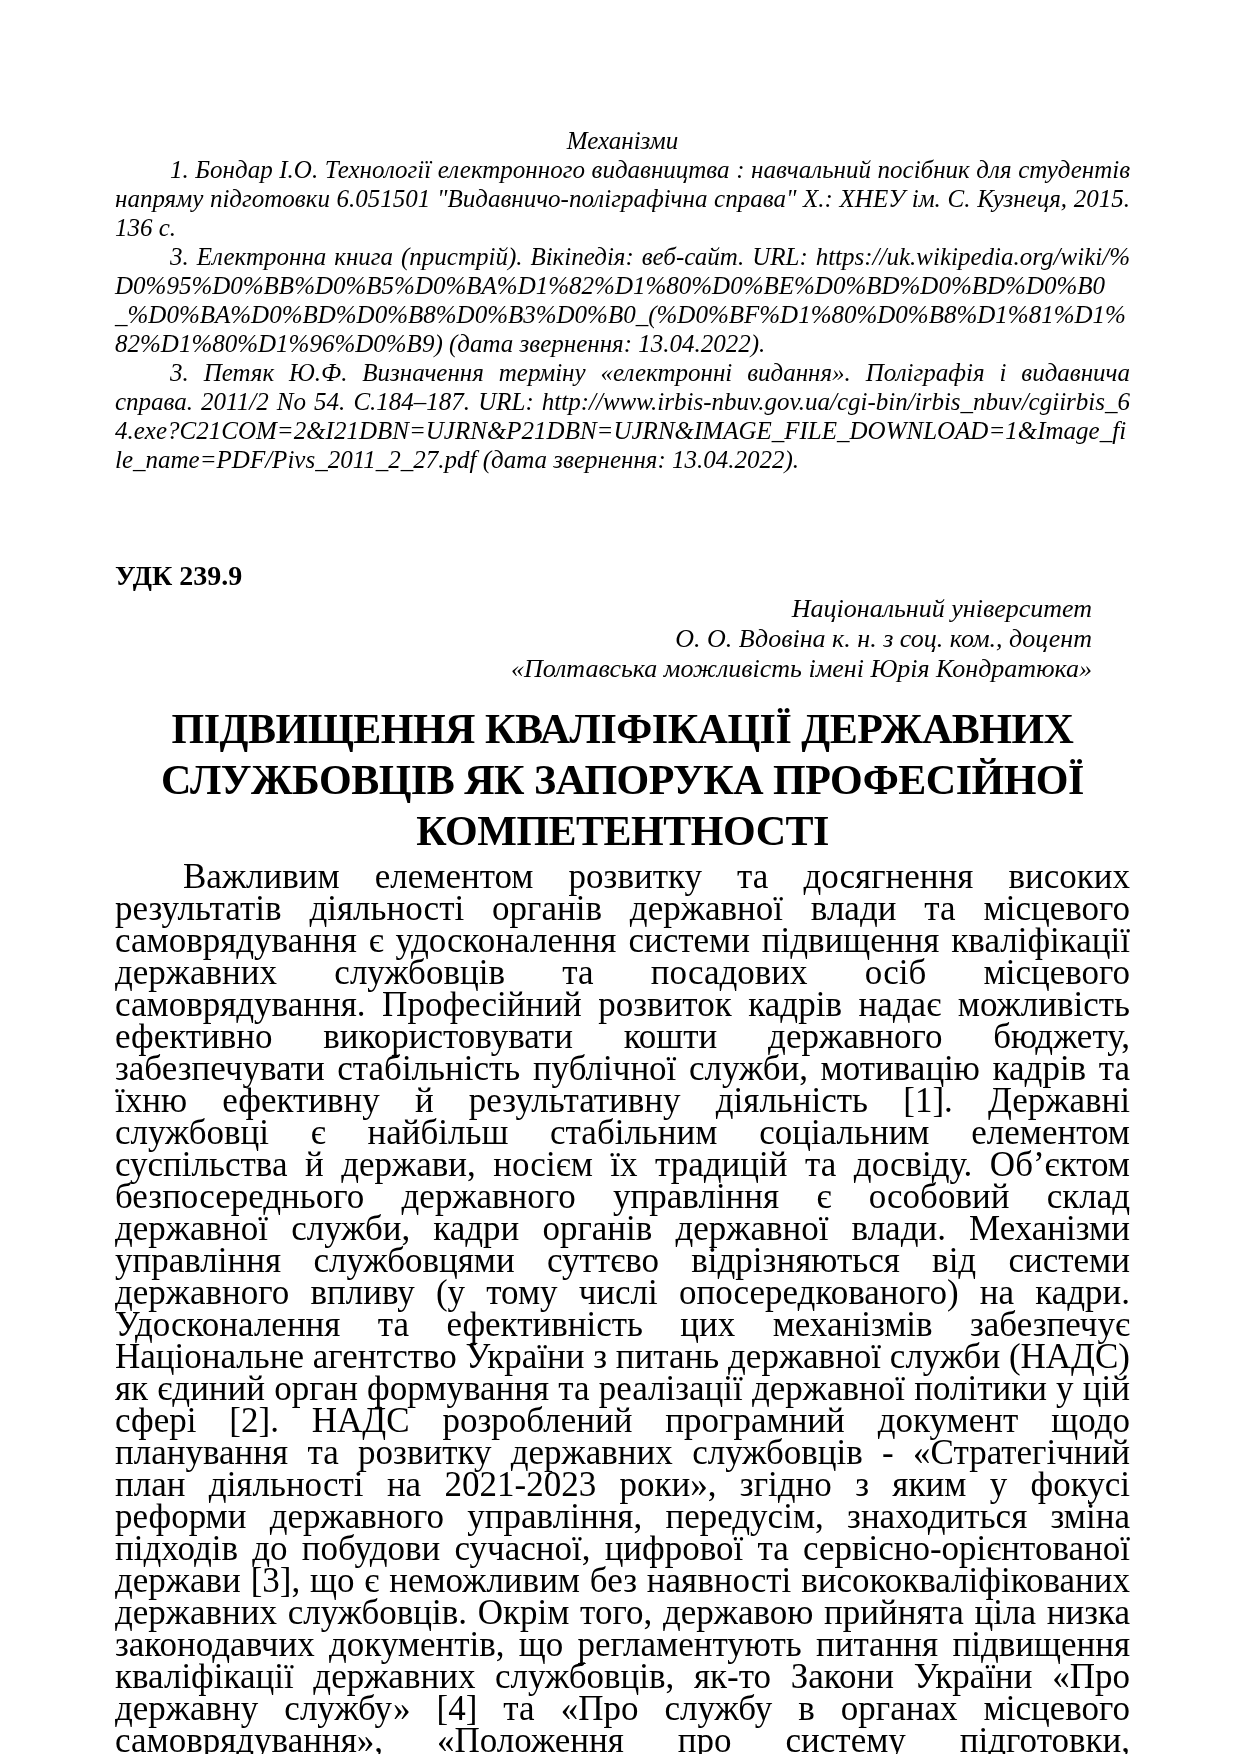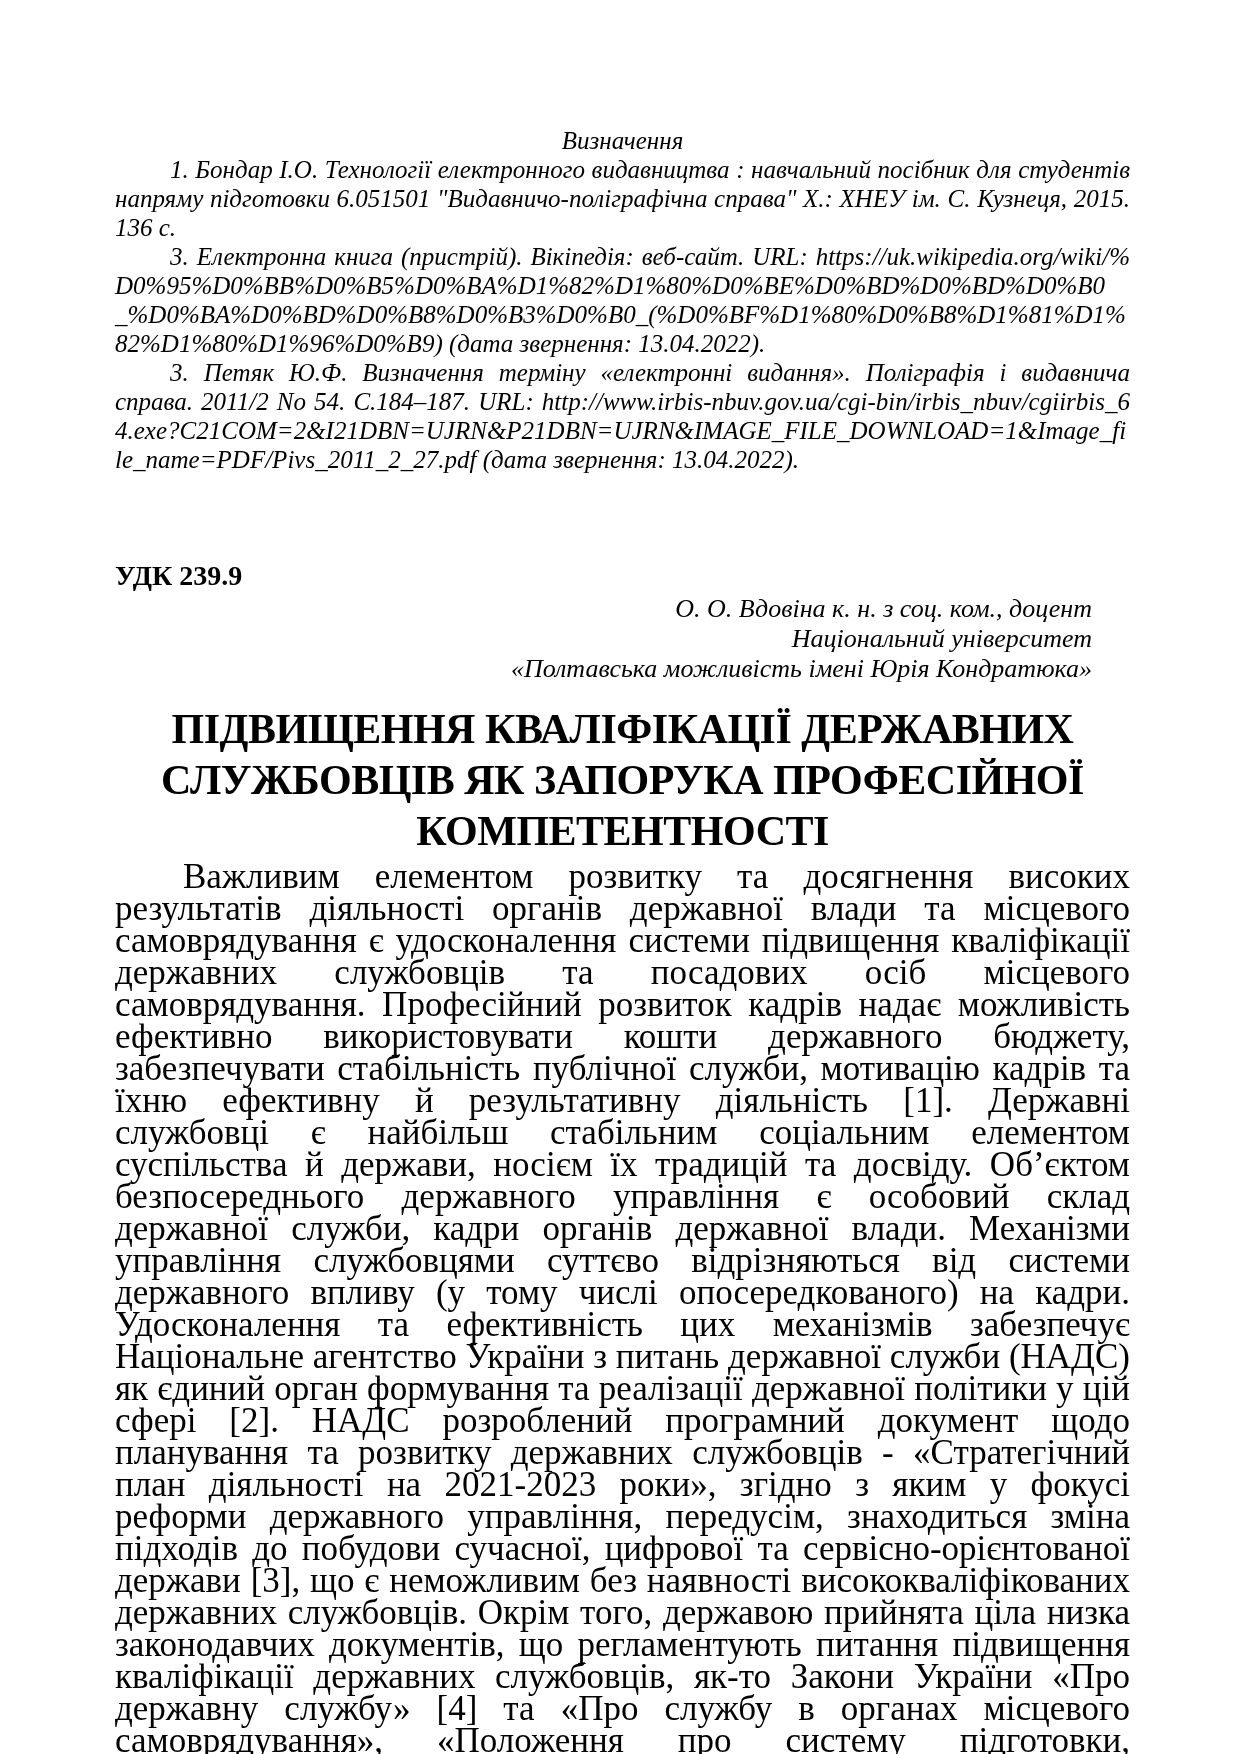--- a/index.html
+++ b/index.html
@@ -85,40 +85,40 @@
     font-size: 29px;
     line-height: 34px;
   }
 </style>
 </head>
 <body>
 
 <div class="page">
 
   <section class="references">
-    <p class="ref-heading">Визначення</p>
+    <p class="ref-heading">Механізми</p>
 
     <p class="ref-item">
       <span>1. Бондар І.О. Технології електронного видавництва : навчальний посібник для студентів напряму підготовки 6.051501 "Видавничо-поліграфічна справа" Х.: ХНЕУ ім. С. Кузнеця, 2015. 136 с.</span>
     </p>
 
     <p class="ref-item">
       <span>3. Електронна книга (пристрій). Вікіпедія: веб-сайт. URL: </span><span class="ref-url">https://uk.wikipedia.org/wiki/%D0%95%D0%BB%D0%B5%D0%BA%D1%82%D1%80%D0%BE%D0%BD%D0%BD%D0%B0_%D0%BA%D0%BD%D0%B8%D0%B3%D0%B0_(%D0%BF%D1%80%D0%B8%D1%81%D1%82%D1%80%D1%96%D0%B9)</span><span> (дата звернення: 13.04.2022).</span>
     </p>
 
     <p class="ref-item">
       <span>3. Петяк Ю.Ф. Визначення терміну «електронні видання». Поліграфія і видавнича справа. 2011/2 No 54. С.184–187. URL: </span><span class="ref-url">http://www.irbis-nbuv.gov.ua/cgi-bin/irbis_nbuv/cgiirbis_64.exe?C21COM=2&amp;I21DBN=UJRN&amp;P21DBN=UJRN&amp;IMAGE_FILE_DOWNLOAD=1&amp;Image_file_name=PDF/Pivs_2011_2_27.pdf</span><span> (дата звернення: 13.04.2022).</span>
     </p>
   </section>
 
   <div class="udk">УДК 239.9</div>
 
   <div class="authors">
+    <div>Національний університет</div>
     <div>О. О. Вдовіна к. н. з соц. ком., доцент</div>
-    <div>Національний університет</div>
     <div>«Полтавська можливість імені Юрія Кондратюка»</div>
   </div>
 
   <h1 class="article-title">ПІДВИЩЕННЯ КВАЛІФІКАЦІЇ ДЕРЖАВНИХ СЛУЖБОВЦІВ ЯК ЗАПОРУКА ПРОФЕСІЙНОЇ КОМПЕТЕНТНОСТІ</h1>
 
   <p class="body-text">Важливим елементом розвитку та досягнення високих результатів діяльності органів державної влади та місцевого самоврядування є удосконалення системи підвищення кваліфікації державних службовців та посадових осіб місцевого самоврядування. Професійний розвиток кадрів надає можливість ефективно використовувати кошти державного бюджету, забезпечувати стабільність публічної служби, мотивацію кадрів та їхню ефективну й результативну діяльність [1]. Державні службовці є найбільш стабільним соціальним елементом суспільства й держави, носієм їх традицій та досвіду. Об’єктом безпосереднього державного управління є особовий склад державної служби, кадри органів державної влади. Механізми управління службовцями суттєво відрізняються від системи державного впливу (у тому числі опосередкованого) на кадри. Удосконалення та ефективність цих механізмів забезпечує Національне агентство України з питань державної служби (НАДС) як єдиний орган формування та реалізації державної політики у цій сфері [2]. НАДС розроблений програмний документ щодо планування та розвитку державних службовців - «Стратегічний план діяльності на 2021-2023 роки», згідно з яким у фокусі реформи державного управління, передусім, знаходиться зміна підходів до побудови сучасної, цифрової та сервісно-орієнтованої держави [3], що є неможливим без наявності висококваліфікованих державних службовців. Окрім того, державою прийнята ціла низка законодавчих документів, що регламентують питання підвищення кваліфікації державних службовців, як-то Закони України «Про державну службу» [4] та «Про службу в органах місцевого самоврядування», «Положення про систему підготовки, перепідготовки та</p>
 
 
 </div>
 

